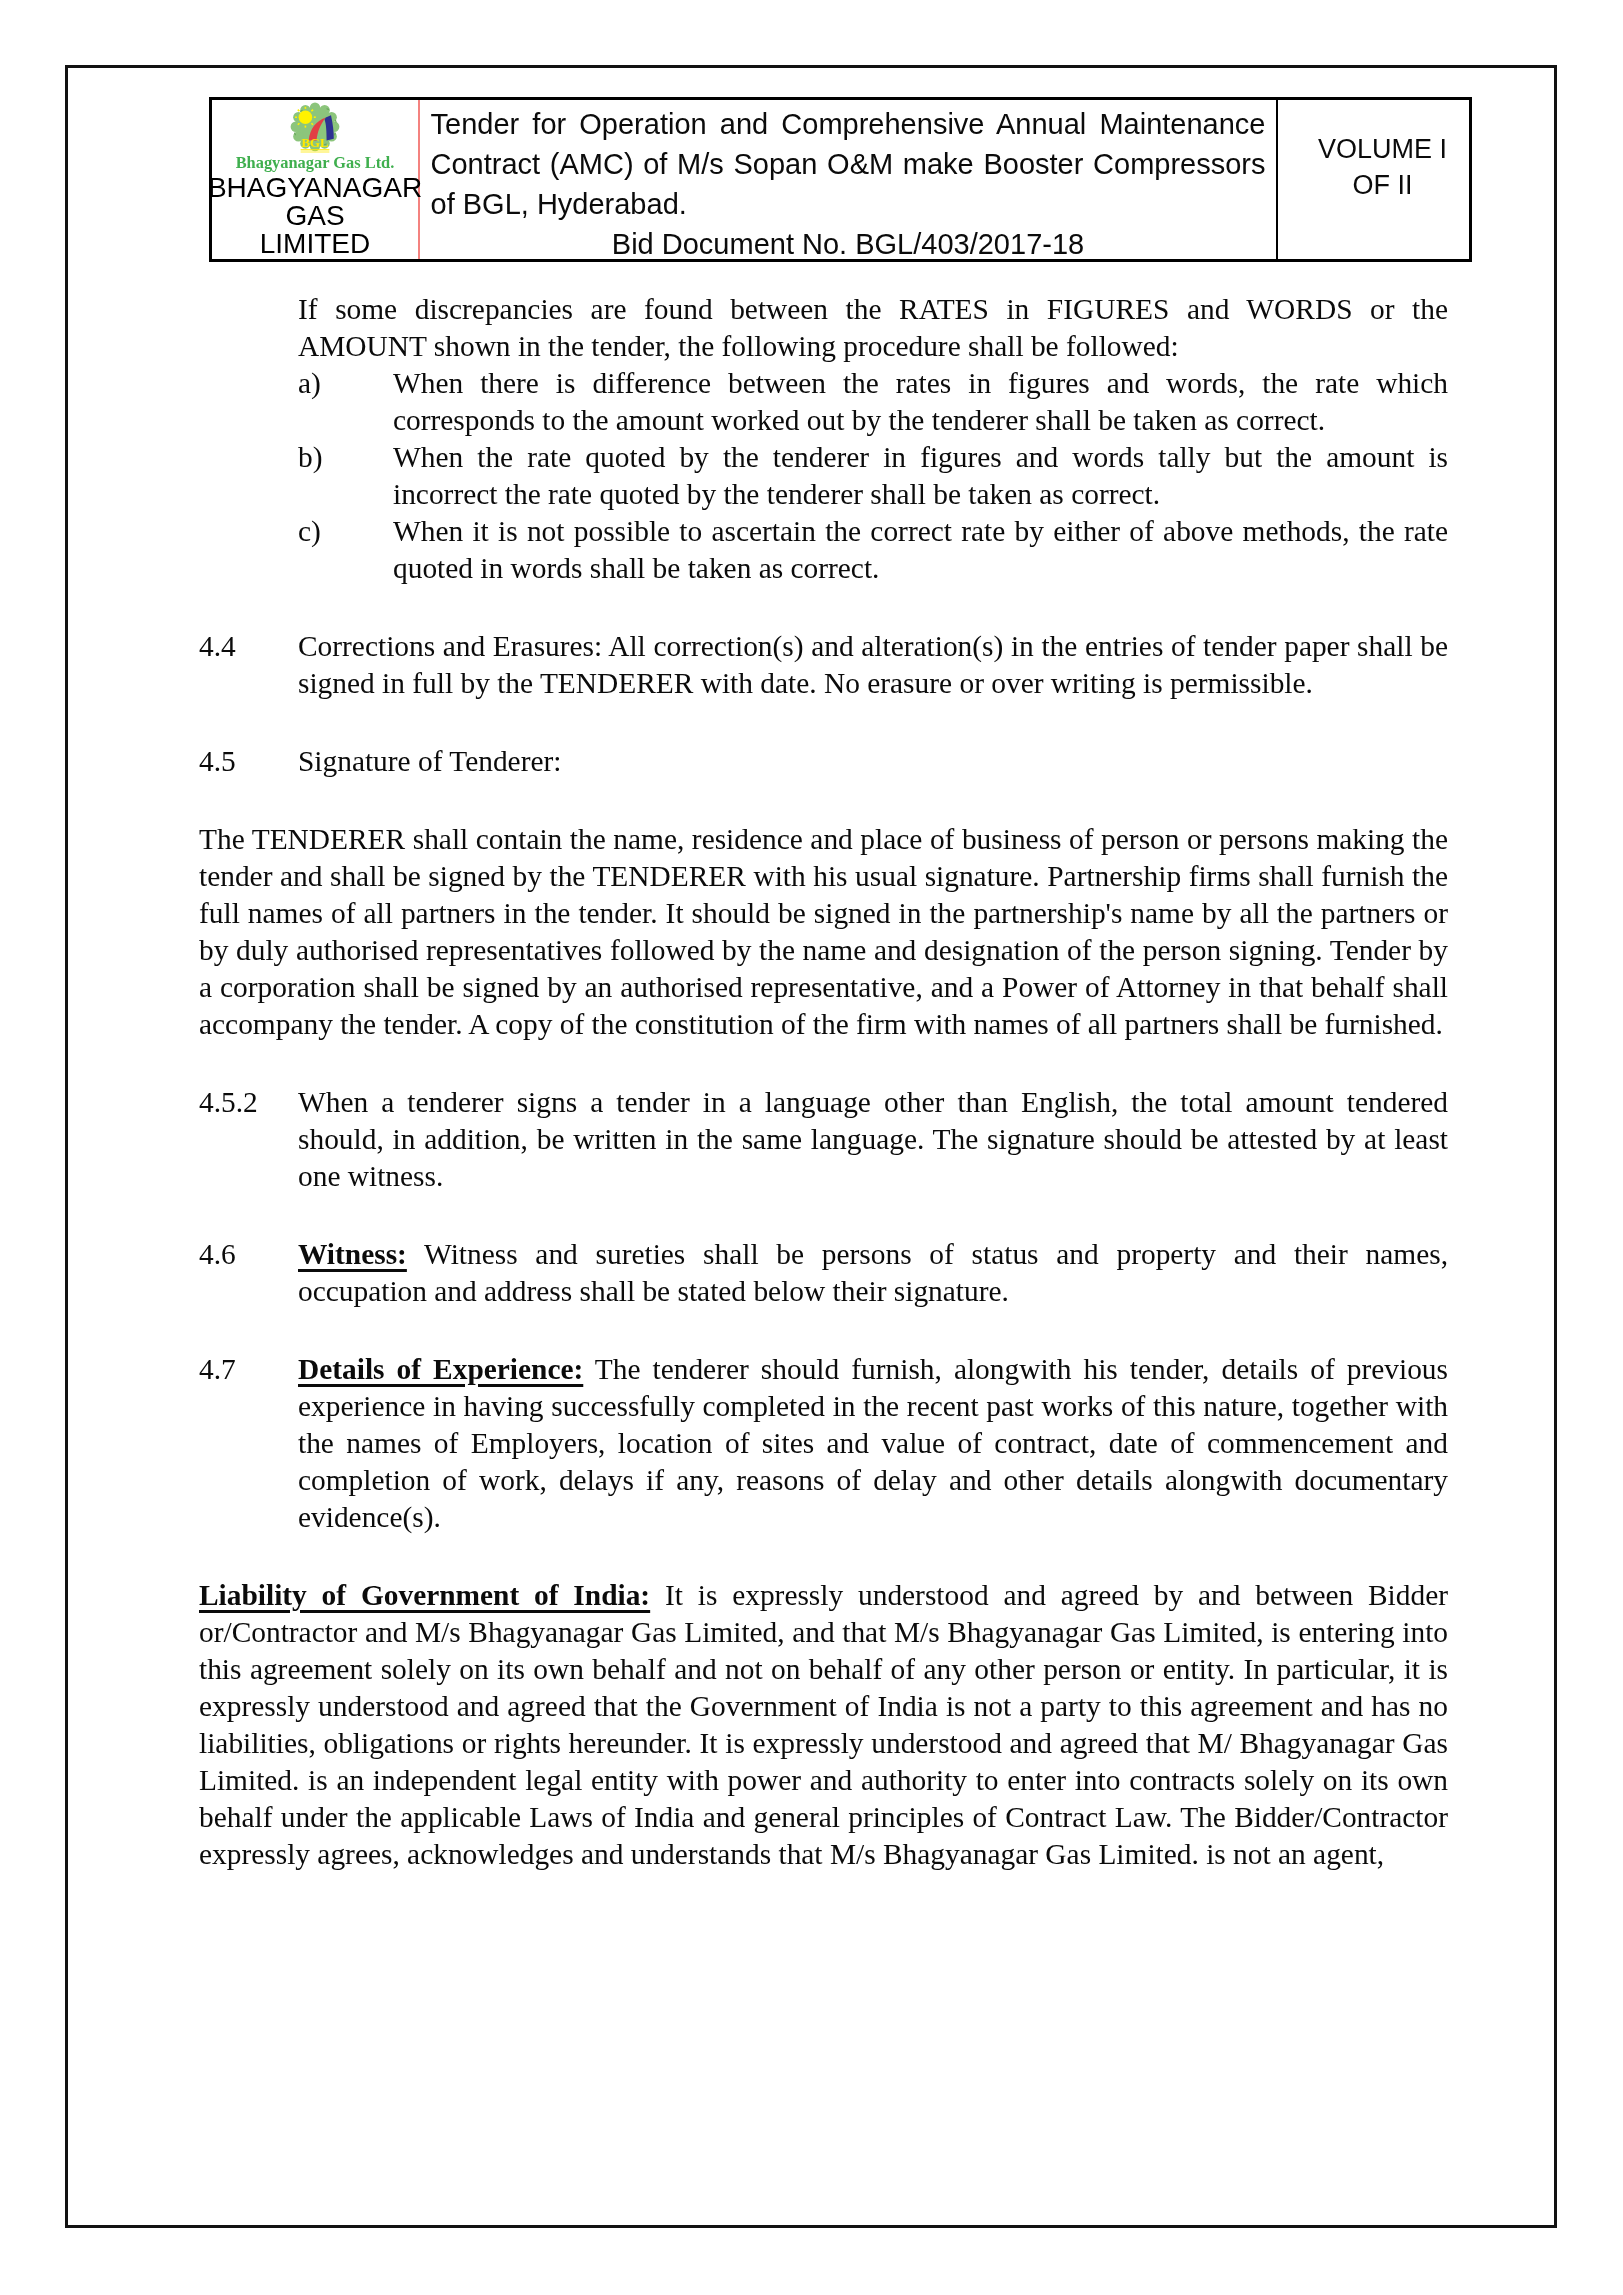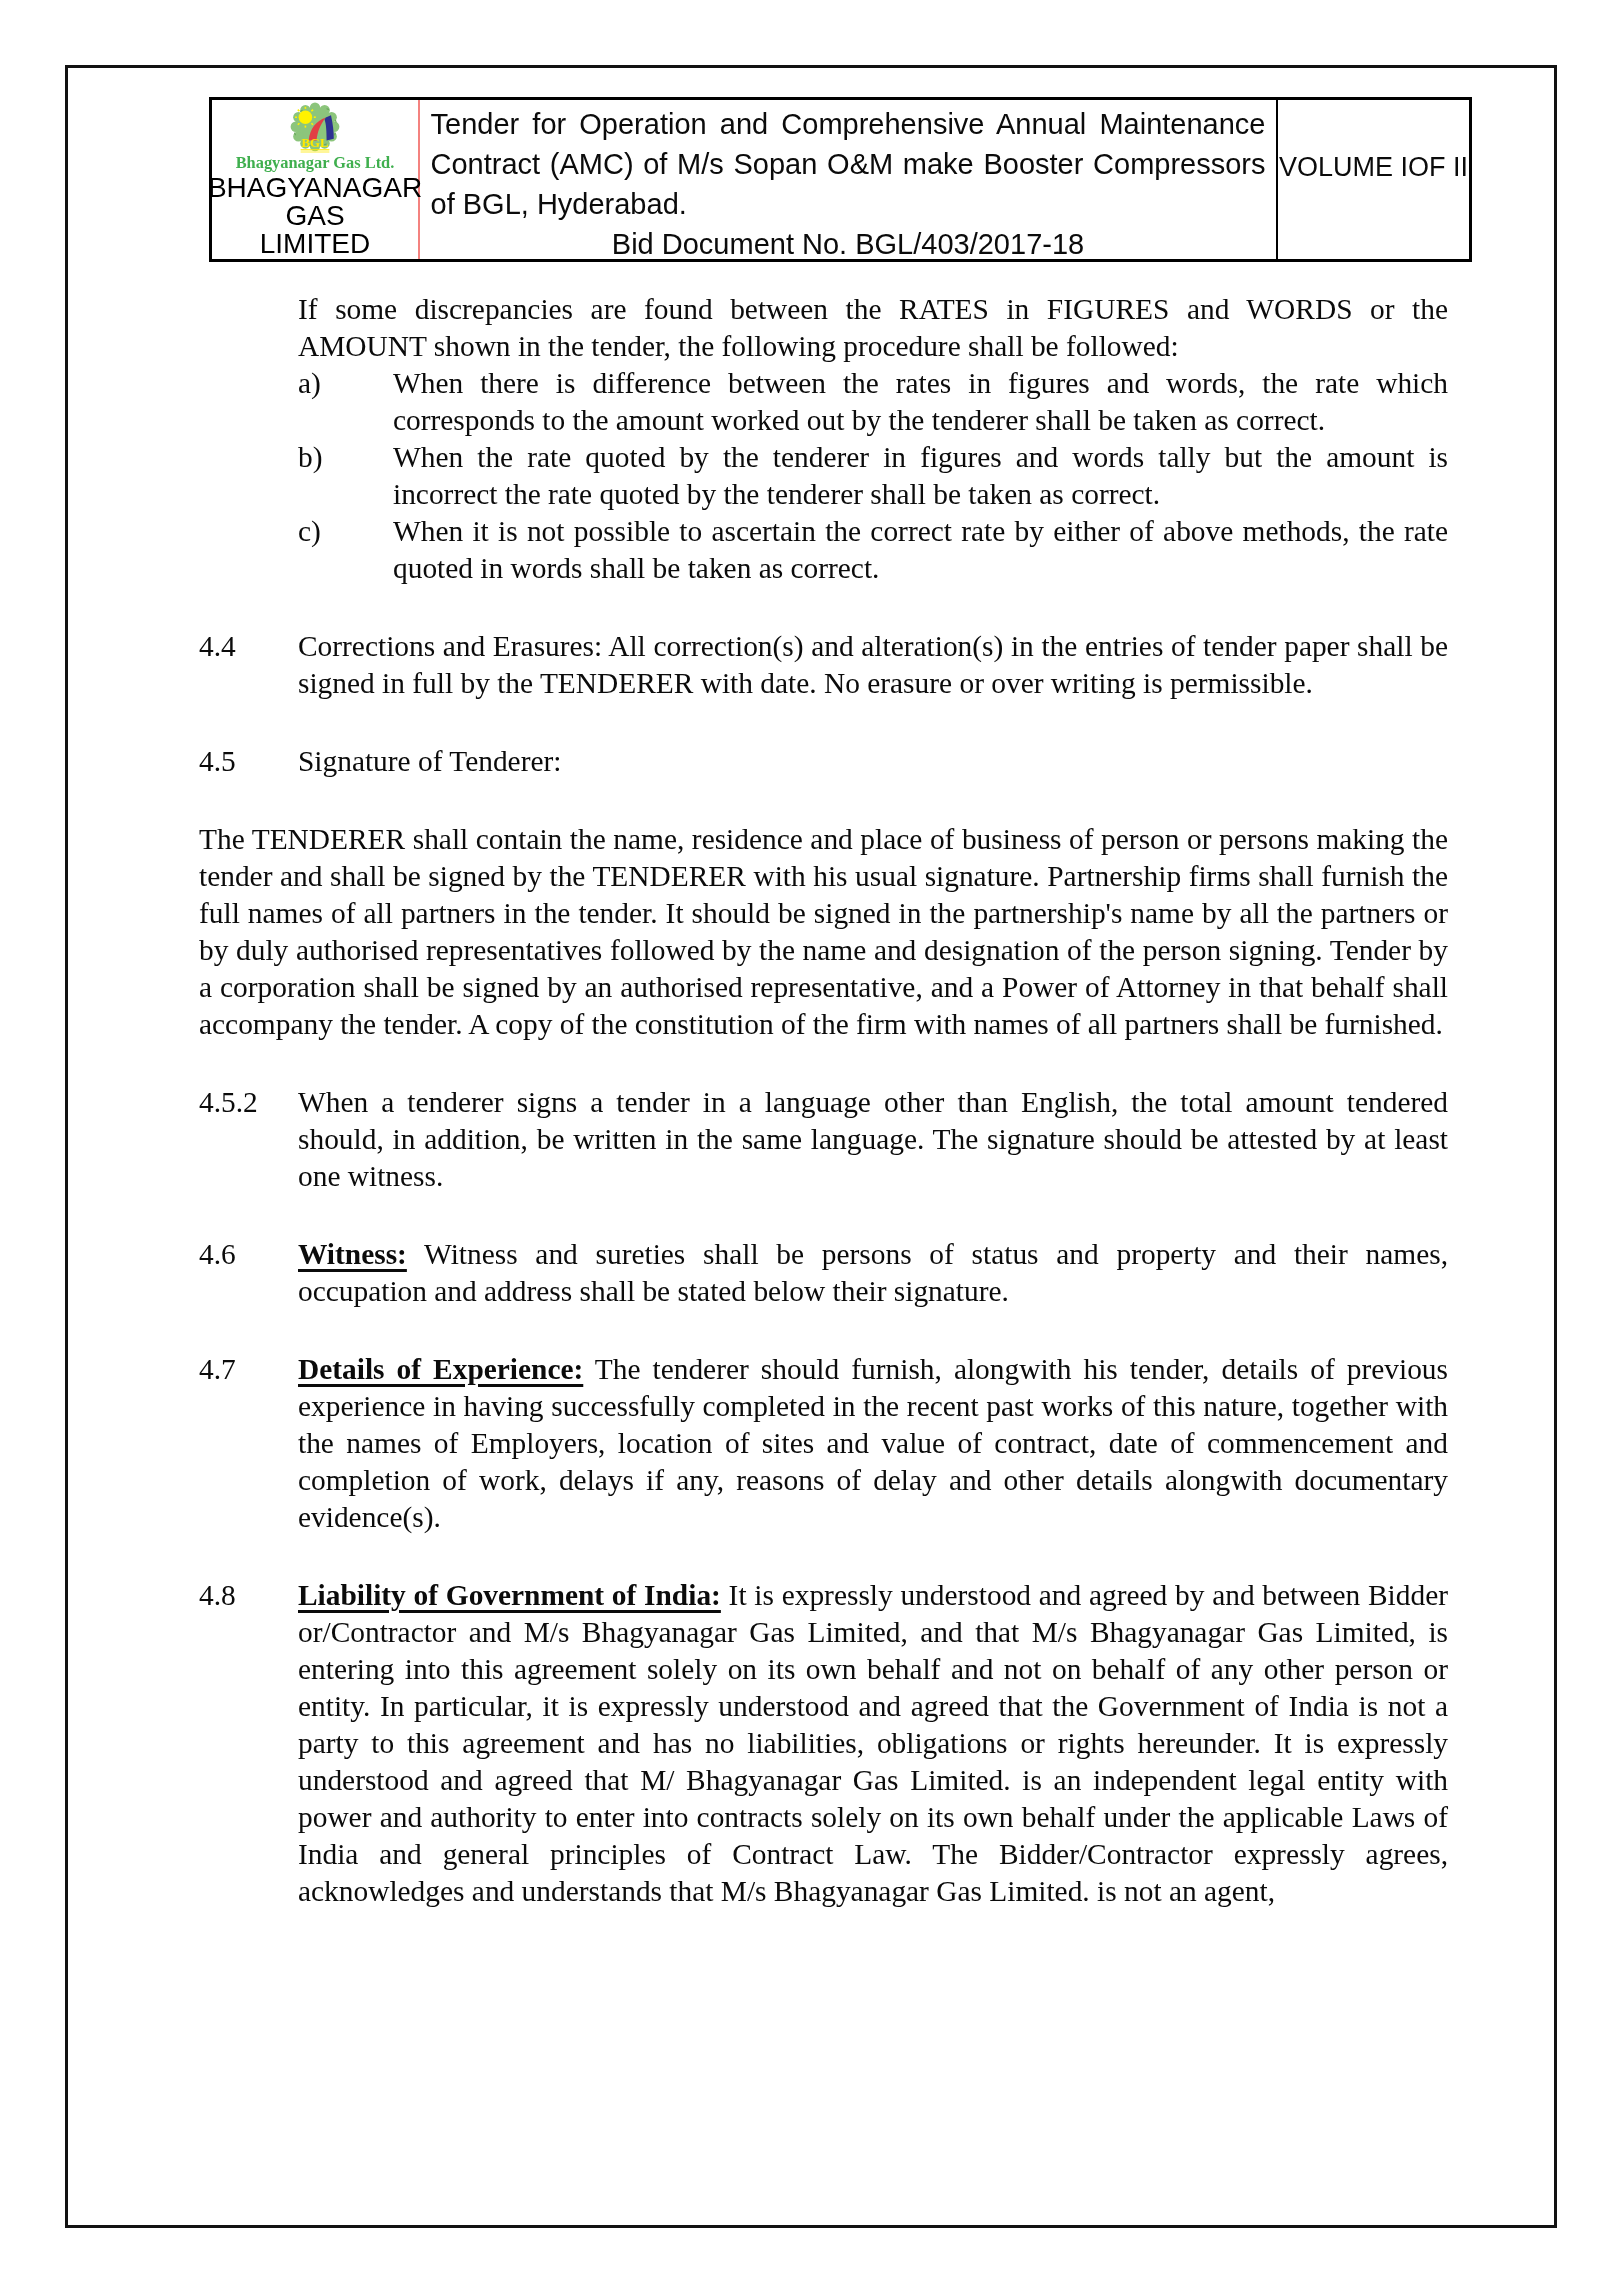--- a/index.html
+++ b/index.html
@@ -14,24 +14,24 @@
              display:flex;flex-direction:column;align-items:center;justify-content:center;
              padding:1.3px 0;}
   .logo-tagline{font-family:"Liberation Serif",serif;font-weight:bold;color:#3faf4e;
                 font-size:16.4px;line-height:17.7px;margin-top:-3.9px;}
   .logo-company{font-family:"Liberation Sans",sans-serif;color:#000;font-size:28px;
                 line-height:28px;text-align:center;margin-top:2.6px;}
   .cell-title{flex:1;border-right:2.6px solid #000;box-sizing:border-box;
               font-family:"Liberation Sans",sans-serif;font-size:29px;line-height:40px;
               padding:3.3px 10.5px 0 10.5px;text-align:justify;}
   .cell-title .bid-line{text-align:center;}
-  .cell-volume{width:191px;flex-shrink:0;display:flex;flex-direction:row;
+  .cell-volume{width:191px;flex-shrink:0;display:flex;flex-direction:column;
                align-items:center;justify-content:center;padding-bottom:26px;
                font-family:"Liberation Sans",sans-serif;font-size:27px;line-height:36px;
-               text-align:center;box-sizing:border-box;}
+               text-align:center;box-sizing:border-box;padding-left:18px;}
   
   .body-text{margin:29px 106px 0 131px;font-size:29.4px;line-height:37px;}
   .row{display:flex;}
   .num{width:99px;flex-shrink:0;}
   .txt{flex:1;text-align:justify;}
   .list-row{display:flex;}
   .lbl{width:95px;flex-shrink:0;}
   .ltxt{flex:1;text-align:justify;}
   .section{margin-top:41px;}
   .hd{font-weight:bold;text-decoration:underline;text-decoration-thickness:3.3px;text-underline-offset:4.6px;}
@@ -152,21 +152,20 @@
         <div class="num">4.6</div>
         <div class="txt"><span class="hd">Witness:</span><span> Witness and sureties shall be persons of status and property and their names, occupation and address shall be stated below their signature.</span></div>
       </div>
 
       <div class="row section">
         <div class="num">4.7</div>
         <div class="txt"><span class="hd">Details of Experience:</span><span> The tenderer should furnish, alongwith his tender, details of previous experience in having successfully completed in the recent past works of this nature, together with the names of Employers, location of sites and value of contract, date of commencement and completion of work, delays if any, reasons of delay and other details alongwith documentary evidence(s).</span></div>
       </div>
 
       <div class="row section">
-        <div class="num">4.8</div>
         <div class="txt"><span class="hd">Liability of Government of India:</span><span> It is expressly understood and agreed by and between Bidder or/Contractor and M/s Bhagyanagar Gas Limited, and that M/s Bhagyanagar Gas Limited, is entering into this agreement solely on its own behalf and not on behalf of any other person or entity. In particular, it is expressly understood and agreed that the Government of India is not a party to this agreement and has no liabilities, obligations or rights hereunder. It is expressly understood and agreed that M/ Bhagyanagar Gas Limited. is an independent legal entity with power and authority to enter into contracts solely on its own behalf under the applicable Laws of India and general principles of Contract Law. The Bidder/Contractor expressly agrees, acknowledges and understands that M/s Bhagyanagar Gas Limited. is not an agent,</span></div>
       </div>
 
     </div>
 
 
   </div>
 </div>
 
 

